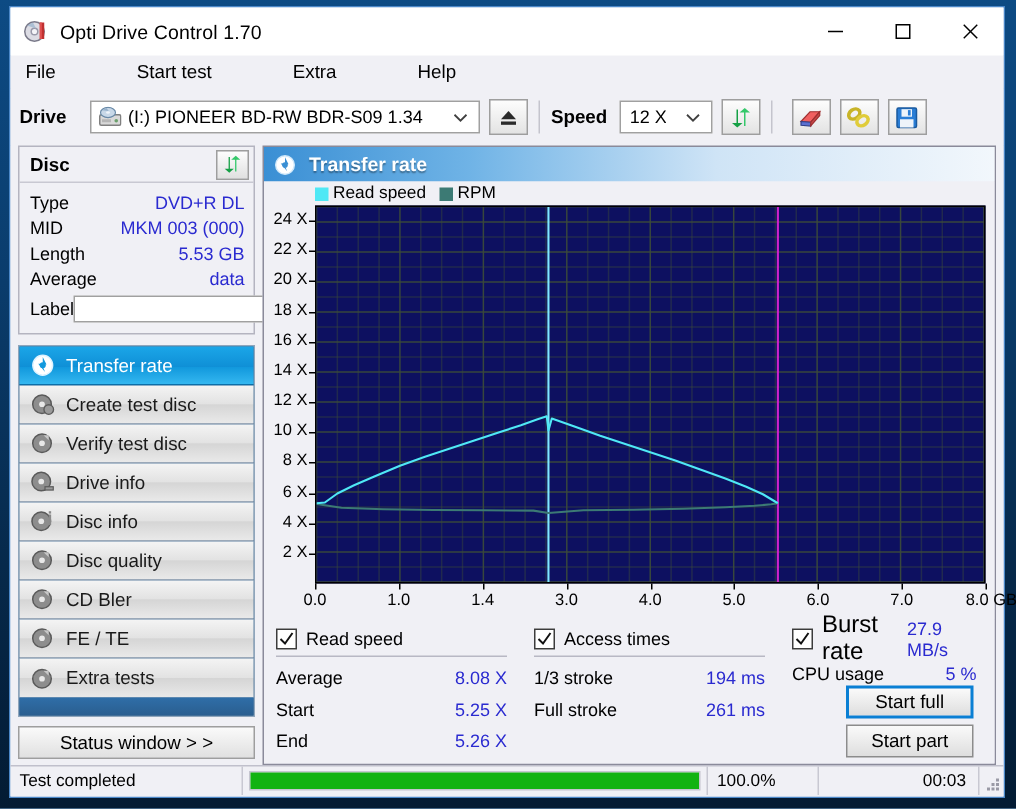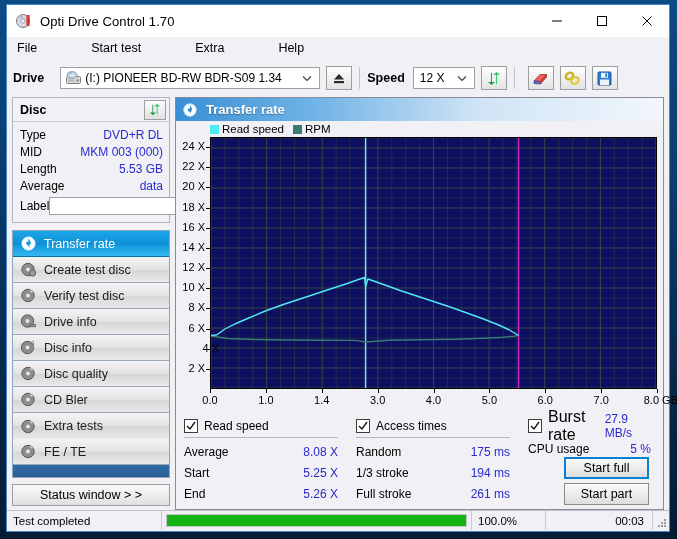--- a/index.html
+++ b/index.html
@@ -364,39 +364,39 @@
           <div class="navitem">
             <span class="ni">
               <svg width="17" height="17" viewBox="0 0 17 17">
                 <circle cx="8" cy="8.5" r="6.2" fill="#8d8d8d" stroke="#5a5a5a" stroke-width="1"></circle>
                 <circle cx="8" cy="8.5" r="1.9" fill="#e8e8e8"></circle>
                 <path d="M9 3.2 L12.5 3.2 L12.5 6.5 Z" fill="#c8c8c8"></path>
               </svg>
             </span>
             <span>CD Bler</span>
           </div>
-          <div class="navitem" style="border-bottom:none">
+          <div class="navitem">
             <span class="ni">
               <svg width="17" height="17" viewBox="0 0 17 17">
                 <circle cx="8" cy="8.5" r="6.2" fill="#8d8d8d" stroke="#5a5a5a" stroke-width="1"></circle>
                 <circle cx="8" cy="8.5" r="1.9" fill="#e8e8e8"></circle>
                 <path d="M9 3.2 L12.5 3.2 L12.5 6.5 Z" fill="#c8c8c8"></path>
               </svg>
             </span>
-            <span>Extra tests</span>
-          </div>
-          <div class="navitem">
+            <span>FE / TE</span>
+          </div>
+          <div class="navitem" style="border-bottom:none">
             <span class="ni">
               <svg width="17" height="17" viewBox="0 0 17 17">
                 <circle cx="8" cy="8.5" r="6.2" fill="#8d8d8d" stroke="#5a5a5a" stroke-width="1"></circle>
                 <circle cx="8" cy="8.5" r="1.9" fill="#e8e8e8"></circle>
                 <path d="M9 3.2 L12.5 3.2 L12.5 6.5 Z" fill="#c8c8c8"></path>
               </svg>
             </span>
-            <span>FE / TE</span>
+            <span>Extra tests</span>
           </div>
           <div class="navspacer"></div>
         </div>
 
         <div class="statusbtn">Status window &gt; &gt;</div>
       </div>
 
       <div class="rightcol">
         <div class="rpanel">
 
@@ -485,21 +485,21 @@
                   <line x1="0" y1="0" x2="447" y2="0" stroke="#3b4a3b" stroke-width="1" opacity="0.45"></line>
                   <line x1="155.33249999999998" y1="0" x2="155.33249999999998" y2="252" stroke="#7fe8ff" stroke-width="1.4"></line>
                   <line x1="308.98875000000004" y1="0" x2="308.98875000000004" y2="252" stroke="#cc22cc" stroke-width="1.4"></line>
                   <polyline points="0.00,199.58 16.76,202.10 44.70,203.11 78.22,203.62 111.75,203.82 145.28,204.02 155.33,205.63 178.80,203.82 212.32,203.41 245.85,202.81 273.79,201.80 293.34,200.79 304.52,199.79 308.99,198.98" fill="none" stroke="#3c7a74" stroke-width="1.4" stroke-linejoin="round"></polyline>
                   <polyline points="0.00,199.08 5.59,198.58 13.97,192.53 25.14,186.98 39.11,180.94 55.88,173.88 72.64,167.83 89.40,162.29 106.16,156.74 122.93,151.20 136.89,146.66 148.07,142.63 154.21,140.62 155.33,150.19 157.57,142.13 173.21,147.67 189.97,153.72 206.74,159.26 223.50,164.81 240.26,170.35 257.02,176.40 273.79,182.45 287.76,187.99 298.93,193.03 307.31,198.07 308.99,198.98" fill="none" stroke="#4fe8f5" stroke-width="1.4" stroke-linejoin="round"></polyline>
                 </svg>
             </div>
             <div id="axis-layer">
                 <div class="ylab" style="left: 0px; width: 29px; top: 240.84px;">2 X</div>
                 <div class="tick" style="left: 30px; top: 247.84px; width: 4px; height: 1px;"></div>
-                <div class="ylab" style="left: 14px; width: 29px; top: 220.68px;">4 X</div>
+                <div class="ylab" style="left: 0px; width: 29px; top: 220.68px;">4 X</div>
                 <div class="tick" style="left: 30px; top: 227.68px; width: 4px; height: 1px;"></div>
                 <div class="ylab" style="left: 0px; width: 29px; top: 200.52px;">6 X</div>
                 <div class="tick" style="left: 30px; top: 207.52px; width: 4px; height: 1px;"></div>
                 <div class="ylab" style="left: 0px; width: 29px; top: 180.36px;">8 X</div>
                 <div class="tick" style="left: 30px; top: 187.36px; width: 4px; height: 1px;"></div>
                 <div class="ylab" style="left: 0px; width: 29px; top: 160.2px;">10 X</div>
                 <div class="tick" style="left: 30px; top: 167.2px; width: 4px; height: 1px;"></div>
                 <div class="ylab" style="left: 0px; width: 29px; top: 140.04px;">12 X</div>
                 <div class="tick" style="left: 30px; top: 147.04px; width: 4px; height: 1px;"></div>
                 <div class="ylab" style="left: 0px; width: 29px; top: 119.88px;">14 X</div>
@@ -565,24 +565,20 @@
               <div class="ckrow">
                 <span class="ck">
                   <svg width="10" height="10" viewBox="0 0 10 10" style="margin:1px">
                       <polyline points="1,5 4,8 9,1" fill="none" stroke="#111" stroke-width="1.3"></polyline>
                     </svg>
                 </span>
                 <span class="ct">Access times</span>
               </div>
               <div class="hr"></div>
               <div class="srow">
-                <span class="sk">Random</span>
-                <span class="sv">175 ms</span>
-              </div>
-              <div class="srow">
                 <span class="sk">1/3 stroke</span>
                 <span class="sv">194 ms</span>
               </div>
               <div class="srow">
                 <span class="sk">Full stroke</span>
                 <span class="sv">261 ms</span>
               </div>
             </div>
 
             <div class="scol c3">

